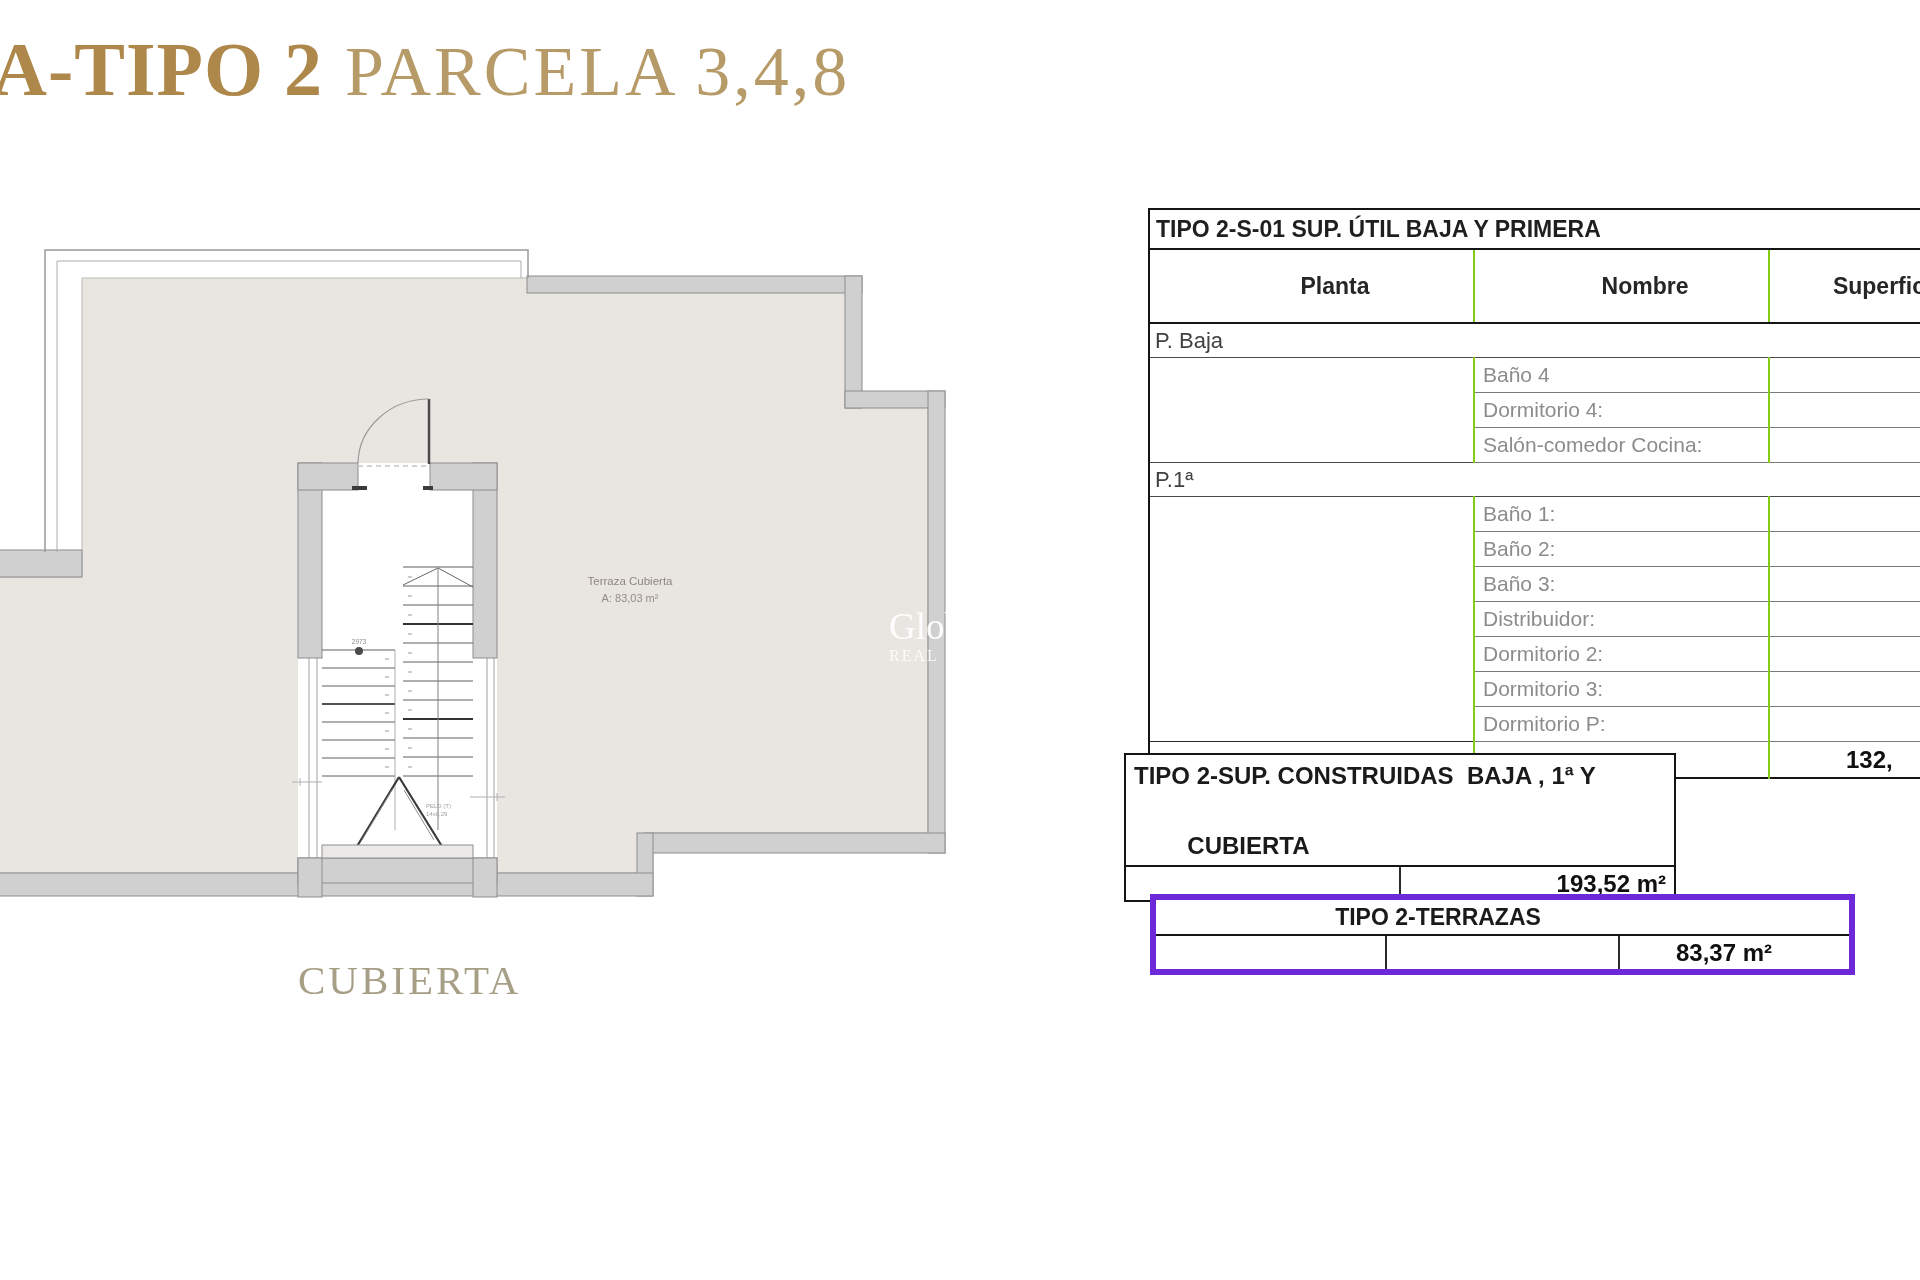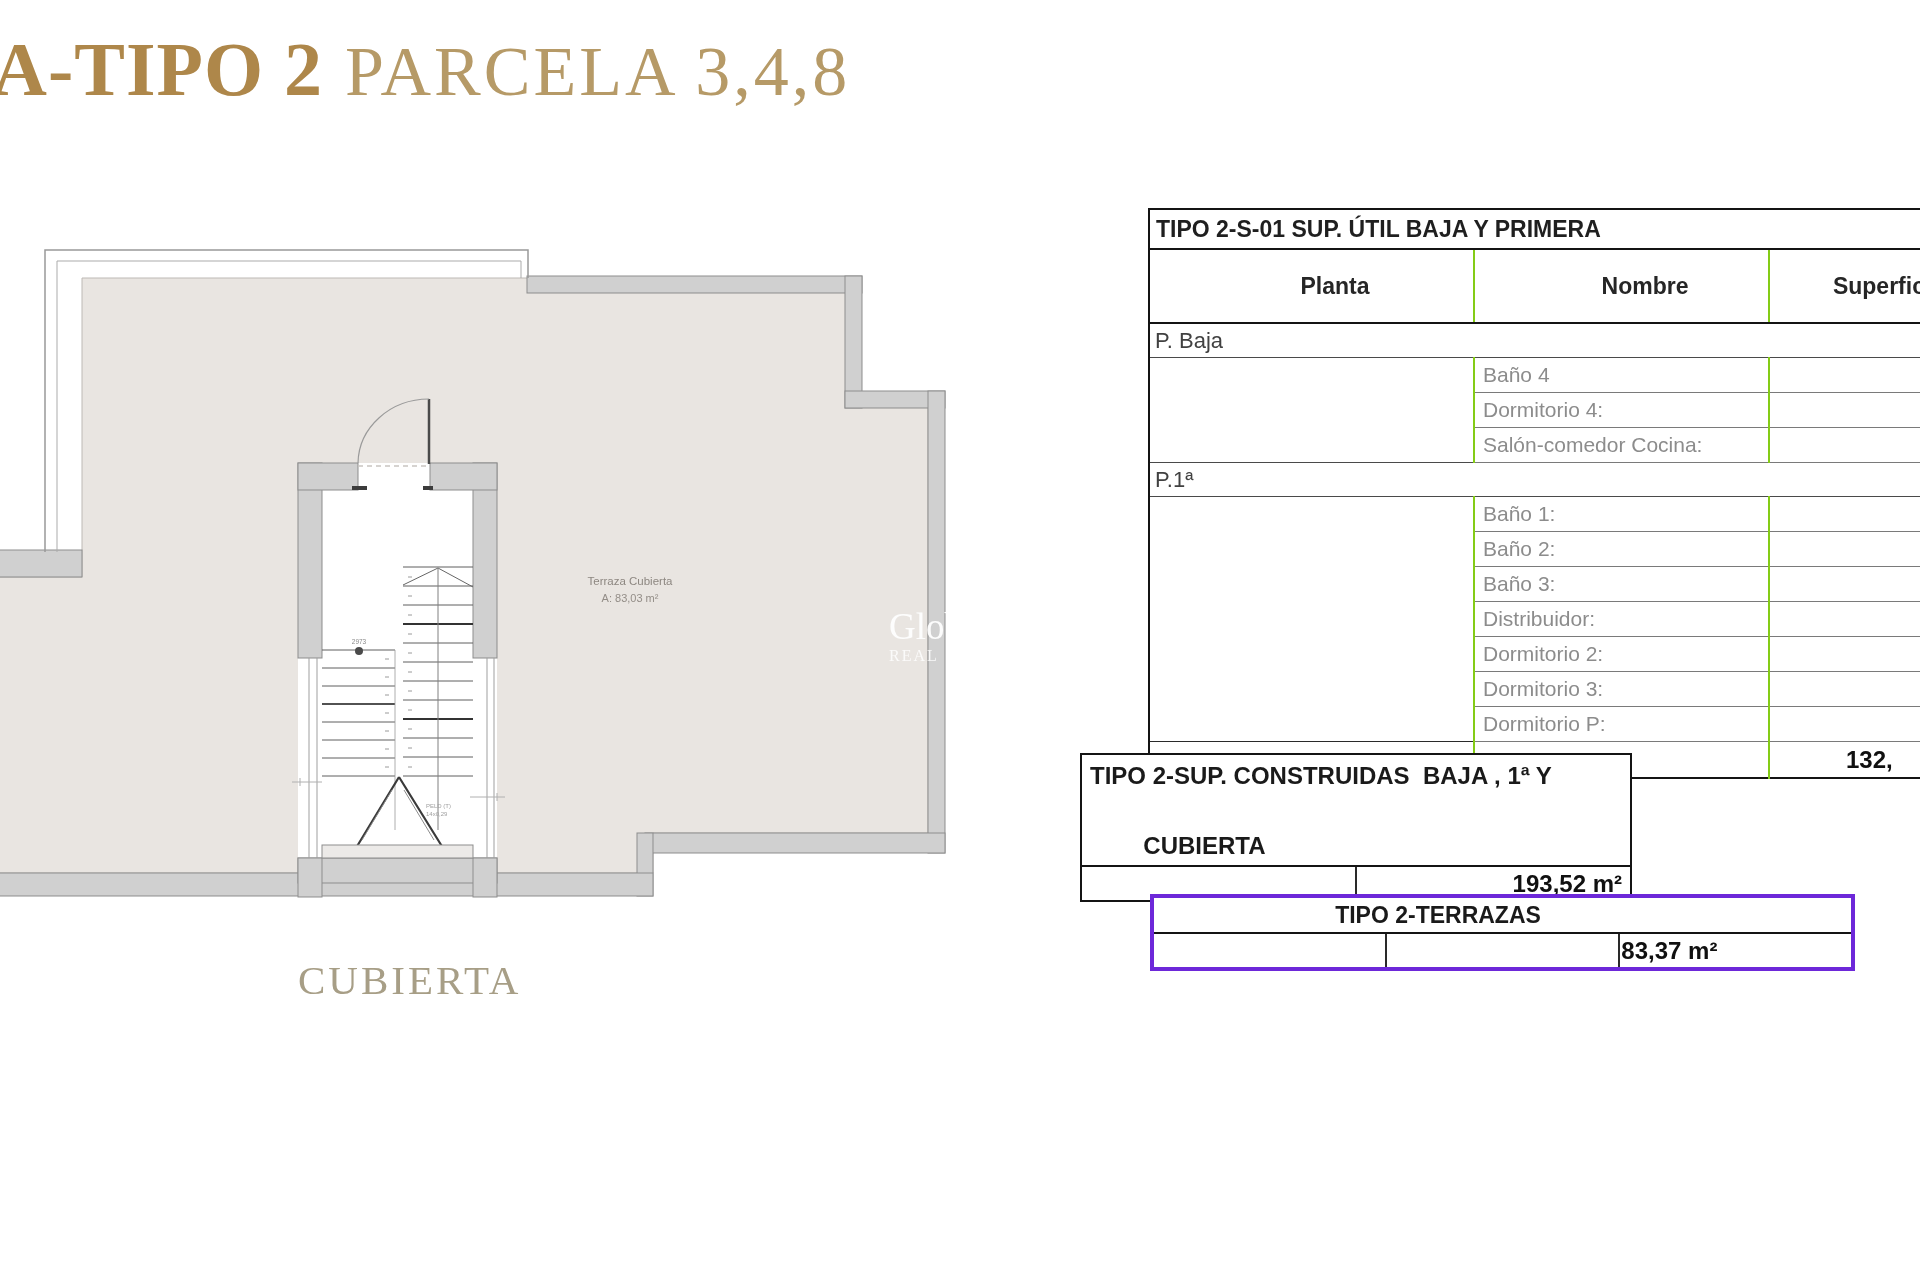--- a/index.html
+++ b/index.html
@@ -32,32 +32,32 @@
   #tblUtil .hdr{height:70px;text-align:center;font-size:23px;font-weight:bold;color:#262626;
                 border-bottom:2px solid #141414;}
   #tblUtil .vline{border-left:2px solid #84cc16;}
   #tblUtil .grp{height:31px;font-size:22px;color:#414141;border-top:1px solid #4a4a4a;
                 border-bottom:1px solid #4a4a4a;padding-left:5px;}
   #tblUtil .room{height:32px;border-bottom:1px solid #7a7a7a;padding-left:8px;margin-left:40px;}
   #tblUtil .sup{border-bottom:1px solid #7a7a7a;}
   #tblUtil .totrow td{height:33px;border-top:1px solid #2a2a2a;}
   #tblUtil .totval{font-size:24px;font-weight:bold;color:#101010;padding-left:76px;}
 
-  #tblCon{left:1080px;top:753px;width:552px;border:2px solid #141414;}
+  #tblCon{left:1124px;top:753px;width:552px;border:2px solid #141414;}
   #tblCon .ttl{font-size:24px;font-weight:bold;color:#1a1a1a;line-height:35px;
                padding:3px 8px 2px 8px;border-bottom:2px solid #141414;white-space:pre-wrap;}
   #tblCon .cell-l{width:282px;height:31px;border-right:2px solid #2a2a2a;}
   #tblCon .cell-v{font-size:24px;font-weight:bold;color:#101010;text-align:right;padding-right:8px;}
 
-  #tblTer{left:1150px;top:894px;width:705px;border:4px solid #6d28d9;}
+  #tblTer{left:1150px;top:894px;width:705px;border:6px solid #6d28d9;}
   #tblTer .ttl{height:32px;text-align:center;font-size:23px;font-weight:bold;color:#1a1a1a;
                border-bottom:2px solid #141414;padding-right:130px;}
   #tblTer .c1{width:263px;height:31px;border-right:2px solid #2a2a2a;}
   #tblTer .c2{width:174px;border-right:2px solid #2a2a2a;}
-  #tblTer .c3{font-size:24px;font-weight:bold;color:#101010;text-align:left;padding-right:22px;}
+  #tblTer .c3{font-size:24px;font-weight:bold;color:#101010;text-align:center;padding-right:22px;}
 </style>
 </head>
 <body>
 
 <div id="app">
 
   <div class="page-title">
     <span class="t-bold">A-TIPO 2</span><span class="t-reg">PARCELA 3,4,8</span>
   </div>
 

